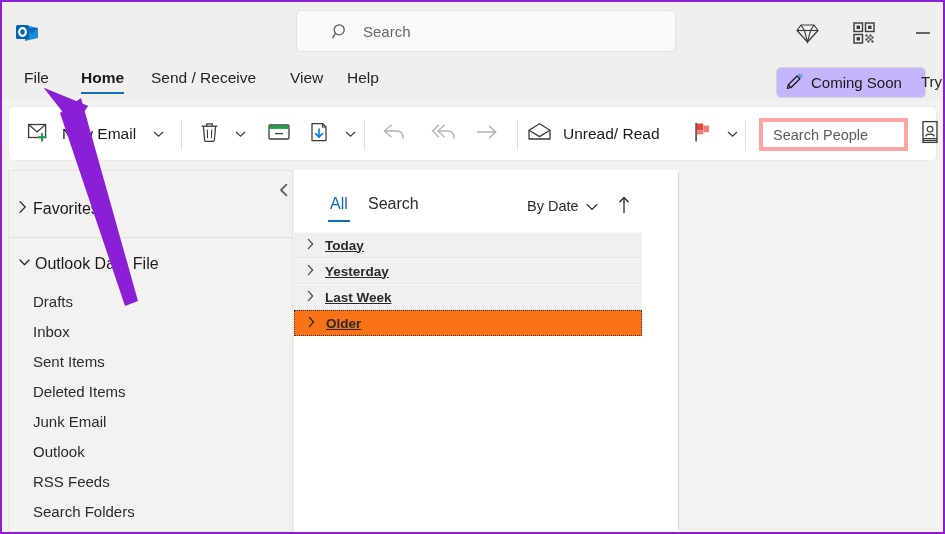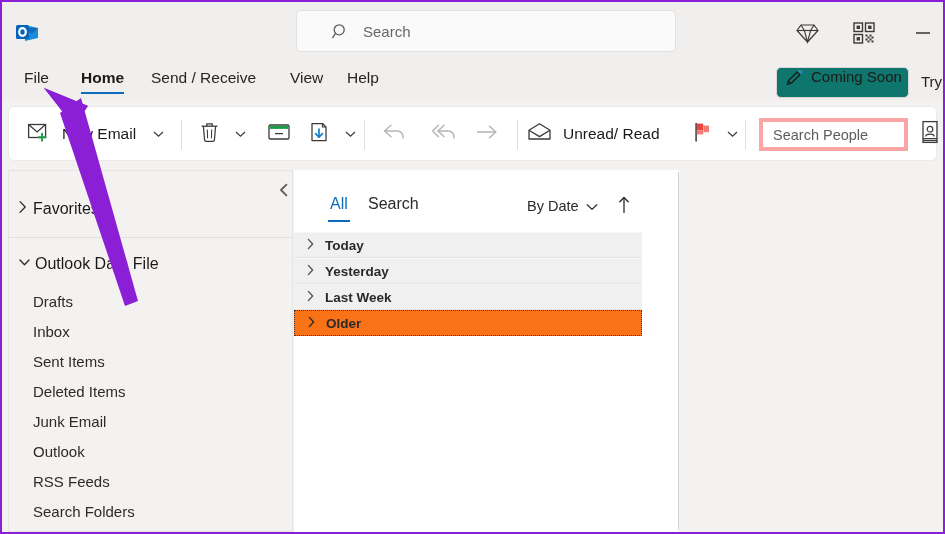--- a/index.html
+++ b/index.html
@@ -103,25 +103,25 @@
   #tab-file  { left: 22px; }
   #tab-home  { left: 79px; }
   #tab-sr    { left: 149px; }
   #tab-view  { left: 288px; }
   #tab-help  { left: 345px; }
 
   .coming-soon {
     position: absolute;
     left: 774px; top: 65px;
     height: 31px;
-    padding: 0 6px 0 8px;
-    background: #0f766e;
+    padding: 0 23px 0 8px;
+    background: #c4b5fd;
     border: 1px solid #d8d6d4;
     border-radius: 5px;
-    display: flex; align-items: flex-start; gap: 7px;
+    display: flex; align-items: center; gap: 7px;
     font-size: 15px; color: #1b1a18;
     cursor: pointer;
     white-space: nowrap;
   }
   .try-label {
     position: absolute;
     left: 919px; top: 71px;
     font-size: 15px;
     color: #262523;
     white-space: nowrap;
@@ -296,20 +296,21 @@
     display: flex; align-items: center;
     gap: 10px;
     padding-left: 12px;
     background: #f0f0f0;
     border-bottom: 1px solid #e4e4e4;
     border-top: 1px solid #f7f7f7;
     font-size: 13.5px;
     font-weight: bold;
     color: #2b2a28;
     cursor: pointer;
+    text-decoration: underline;
   }
   .group-row.selected {
     background: #f97316;
     border: 1px dotted #3a3a3a;
   }
 
   .pane-split {
     position: absolute;
     left: 676px; top: 170px;
     width: 1px; height: 358px;

